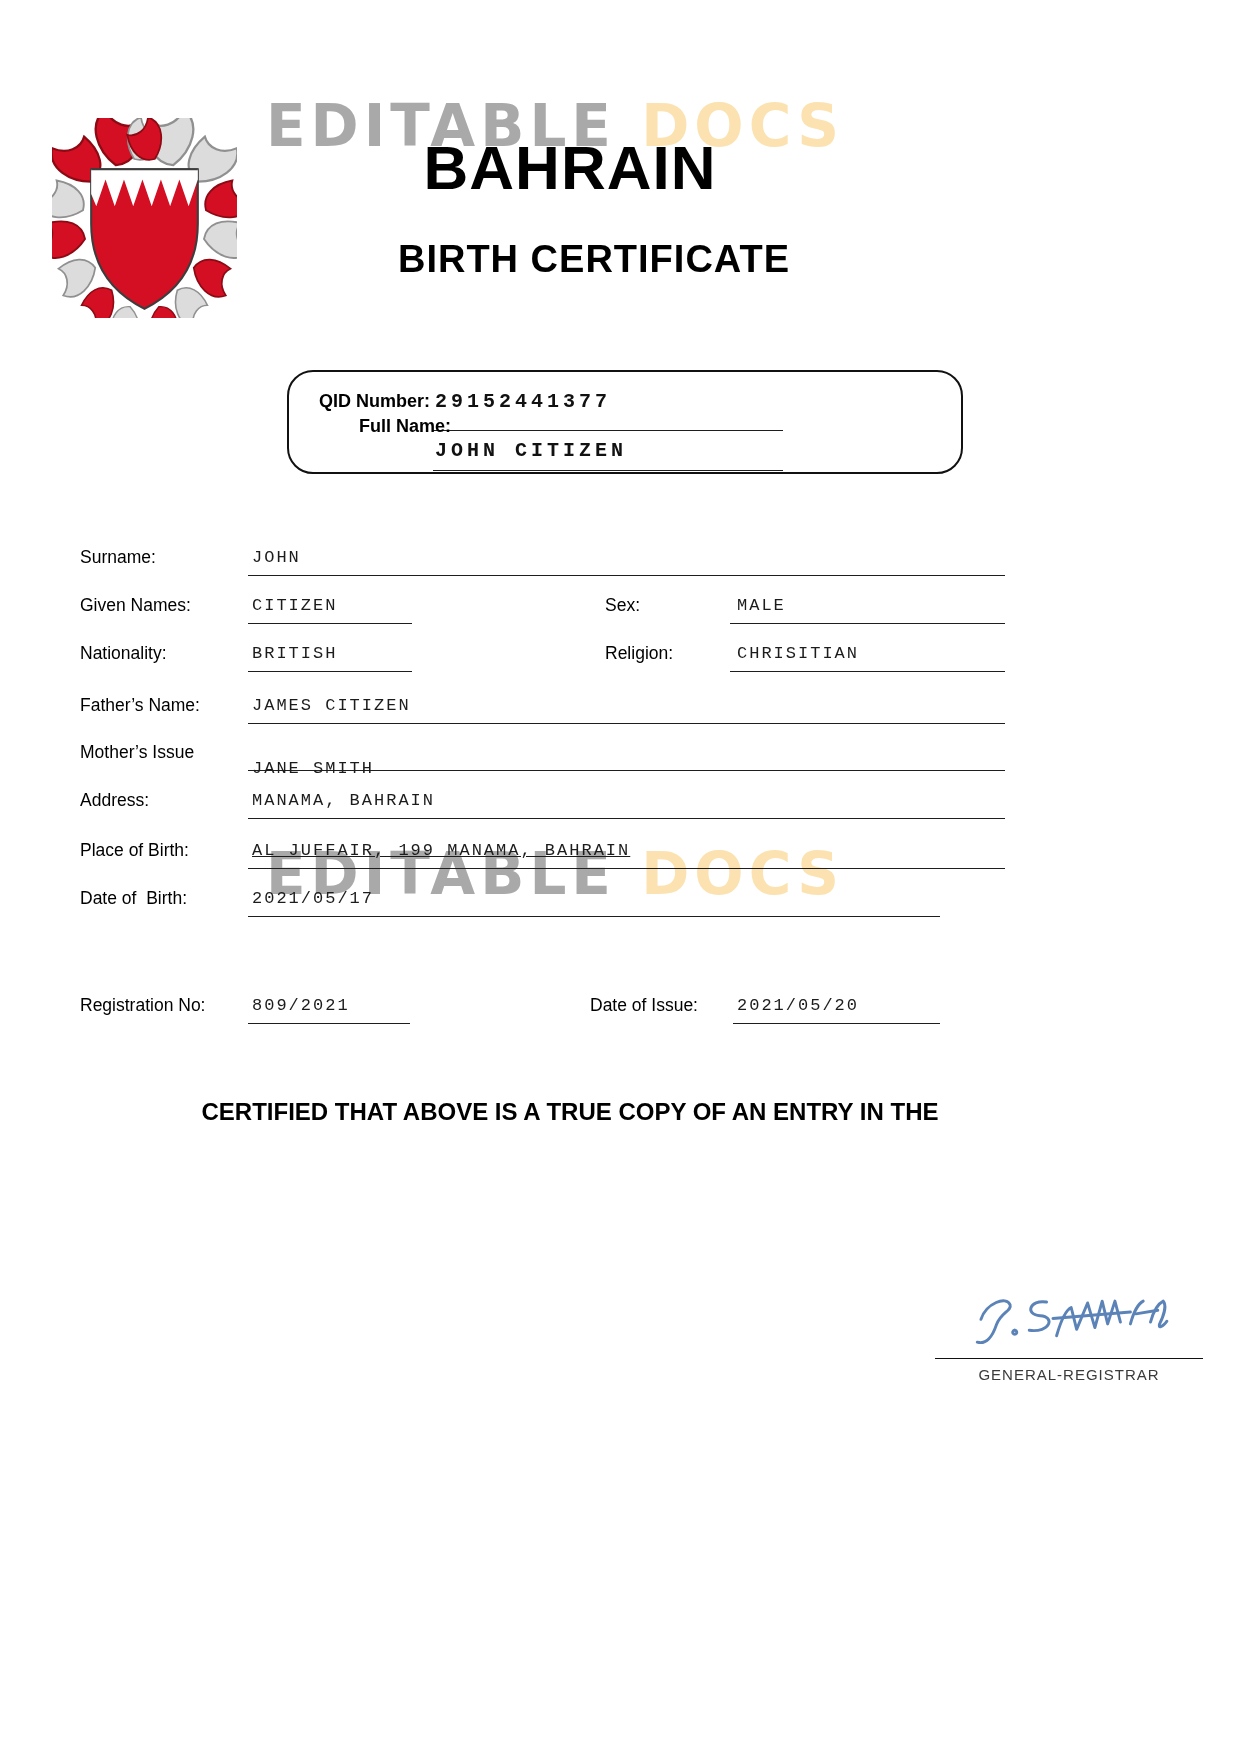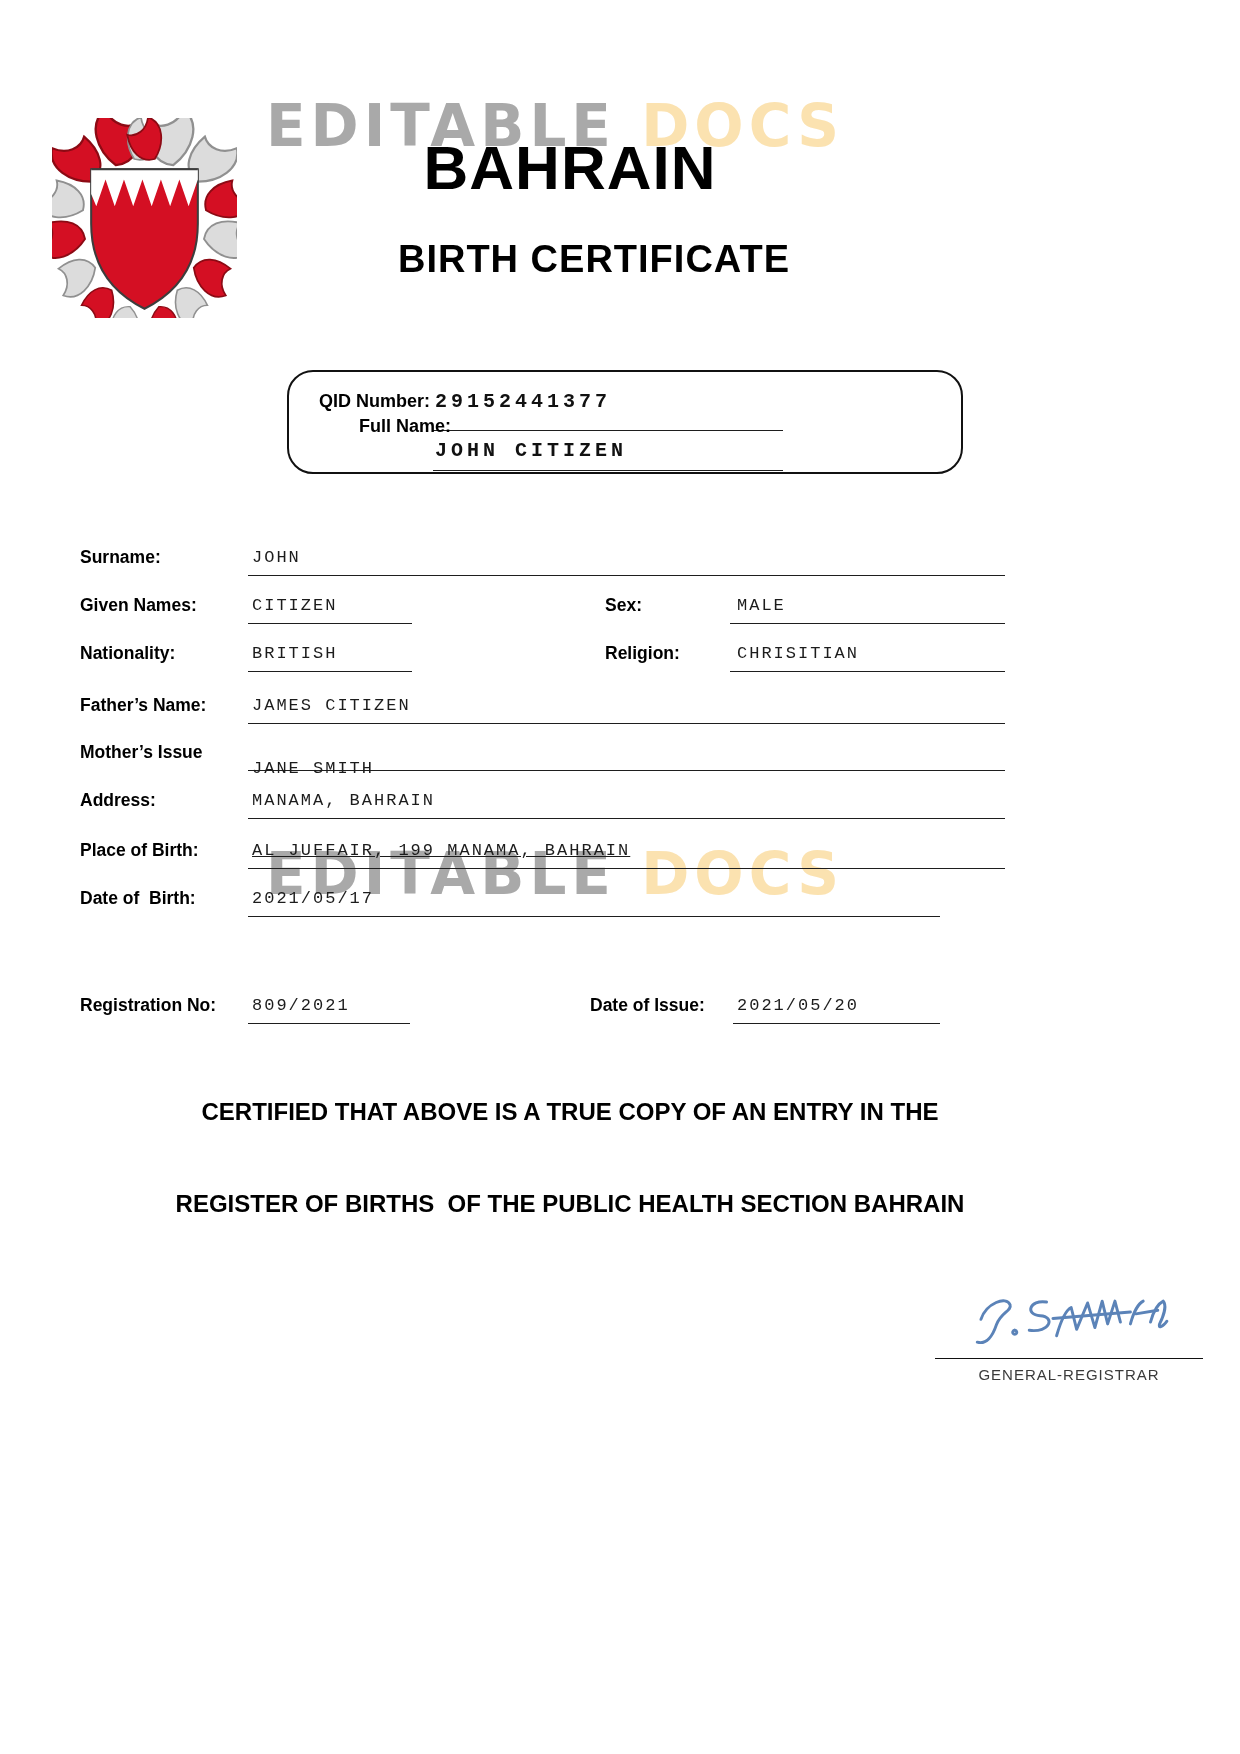--- a/index.html
+++ b/index.html
@@ -13,21 +13,21 @@
   .wm .w2{color:#fbe2b0;}
   
   .ctr{position:absolute;left:0;width:1140px;text-align:center;z-index:2;color:#000;}
   .country{font-size:62px;font-weight:bold;letter-spacing:1px;text-align:center;}
   .doctitle{font-size:38px;font-weight:bold;letter-spacing:1px;}
   .cert{font-size:24px;font-weight:bold;white-space:pre;}
   
   #idbox{position:absolute;left:287px;top:370px;width:672px;height:100px;
          border:2.5px solid #111;border-radius:26px;z-index:2;background:transparent;}
   
-  .lbl{position:absolute;font-weight:bold;font-size:17.5px;color:#000;white-space:pre;z-index:2;}
+  .lbl{position:absolute;font-weight:normal;font-size:17.5px;color:#000;white-space:pre;z-index:2;}
   .val{position:absolute;font-family:"Liberation Mono",monospace;font-size:17px;
        letter-spacing:2px;color:#1c1c1c;white-space:pre;z-index:2;}
   .boxlbl{position:absolute;font-weight:bold;font-size:18px;color:#000;white-space:pre;z-index:2;}
   .boxval{position:absolute;font-family:"Liberation Mono",monospace;font-size:20px;
           font-weight:bold;letter-spacing:4px;color:#111;white-space:pre;z-index:2;}
   .ul{position:absolute;height:0;border-top:1.6px solid #1e1e1e;z-index:1;}
   
   #sig-line{position:absolute;left:935px;top:1358px;width:268px;height:0;
             border-top:1.8px solid #111;z-index:2;}
   #sig-role{position:absolute;left:935px;top:1366px;width:268px;text-align:center;
@@ -125,21 +125,20 @@
   <div class="ul" style="left:248px;top:916px;width:692px;"></div>
 
   <div class="lbl" style="left:80px;top:995px;">Registration No:</div>
   <div class="val" style="left:252px;top:996px;">809/2021</div>
   <div class="ul" style="left:248px;top:1023px;width:162px;"></div>
   <div class="lbl" style="left:590px;top:995px;">Date of Issue:</div>
   <div class="val" style="left:737px;top:996px;">2021/05/20</div>
   <div class="ul" style="left:733px;top:1023px;width:207px;"></div>
 
   <div class="ctr cert" style="top:1098px;">CERTIFIED THAT ABOVE IS A TRUE COPY OF AN ENTRY IN THE</div>
-  <div class="ctr cert" style="top:1190px;">REGISTER OF BIRTHS  OF THE PUBLIC HEALTH SECTION BAHRAIN</div>
 
   <svg id="sig-svg" width="230" height="62" viewBox="0 0 230 68">
     <g fill="none" stroke="#5b83b8" stroke-width="3.2" stroke-linecap="round" stroke-linejoin="round">
       <path d="M14,30 C20,12 42,4 46,14 C48,21 36,22 31,36 C27,48 20,58 10,55"></path>
       <path d="M51,42 a2.2,2.2 0 1,0 0.2,0"></path>
       <path d="M86,11 C67,8 62,25 79,26 C96,27 90,45 67,42"></path>
       <path d="M97,48 C103,27 109,19 113,17 L119,41 L131,12 L139,39 L147,10 L153,35 L161,10 L167,33"></path>
       <path d="M93,29 L178,22"></path>
       <path d="M178,35 C182,20 188,12 192,10"></path>
       <path d="M184,24 L208,20"></path>

